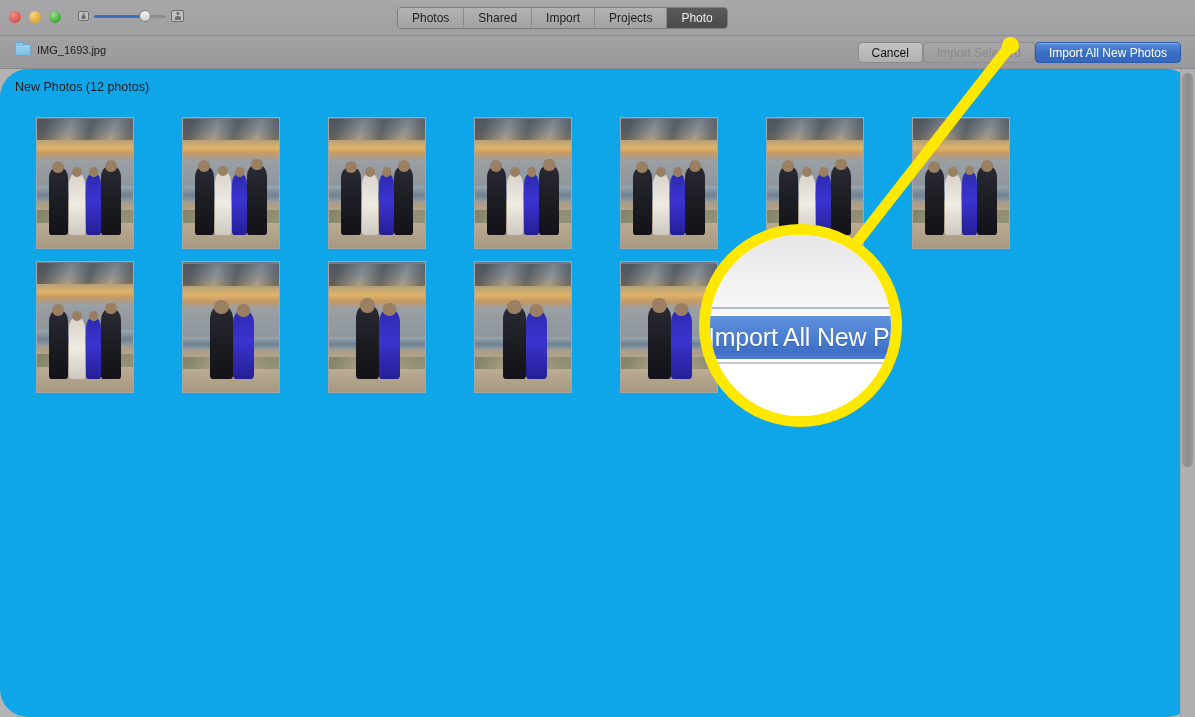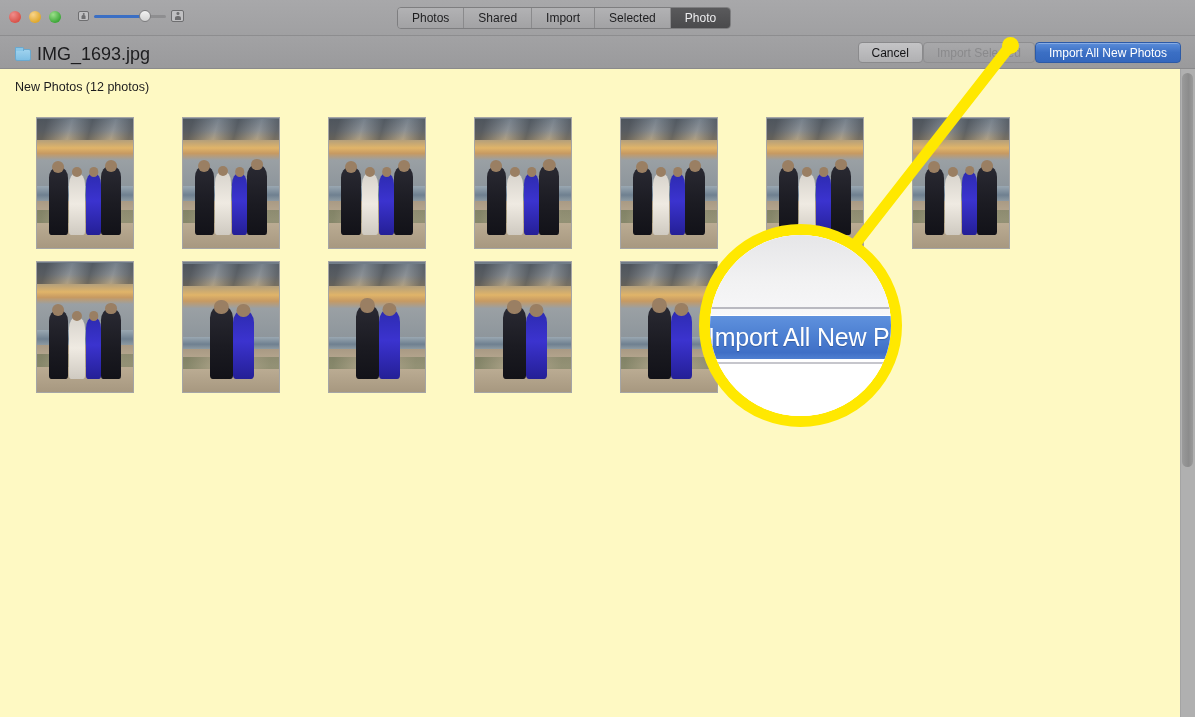--- a/index.html
+++ b/index.html
@@ -166,21 +166,21 @@
     content: "";
     position: absolute;
     left: -1px; top: -3px;
     width: 7px; height: 3px;
     background: #8ac7e8;
     border: 1px solid #6aa8ce;
     border-bottom: none;
     border-radius: 1px 2px 0 0;
   }
   .file-name {
-    font-size: 18px;
+    font-size: 11px;
     color: #1c1c1e;
   }
 
   .tb-buttons {
     position: absolute;
     right: 14px; top: 6px;
     display: flex;
     align-items: center;
   }
   .btn {
@@ -210,21 +210,22 @@
     color: #ffffff;
     box-shadow: inset 0 1px 0 rgba(255,255,255,0.28);
   }
 
   
   .content {
     position: absolute;
     left: 0; top: 69px;
     width: 1195px;
     height: 648px;
-    background: #fef9c3;
+    background: #0ea5e9;
+    border-radius: 28px;
   }
   .section-title {
     position: absolute;
     left: 15px; top: 11px;
     font-size: 12.5px;
     color: #1c1c1e;
   }
 
   .grid {
     position: absolute;
@@ -421,21 +422,21 @@
       <div class="tab">
           <span>Photos</span>
         </div>
       <div class="tab">
           <span>Shared</span>
         </div>
       <div class="tab">
           <span>Import</span>
         </div>
       <div class="tab">
-          <span>Selected</span>
+          <span>Projects</span>
         </div>
       <div class="tab active">
           <span>Photo</span>
         </div>
     </div>
   </div>
 
   <div class="toolbar">
 
     <div class="file-chip">

